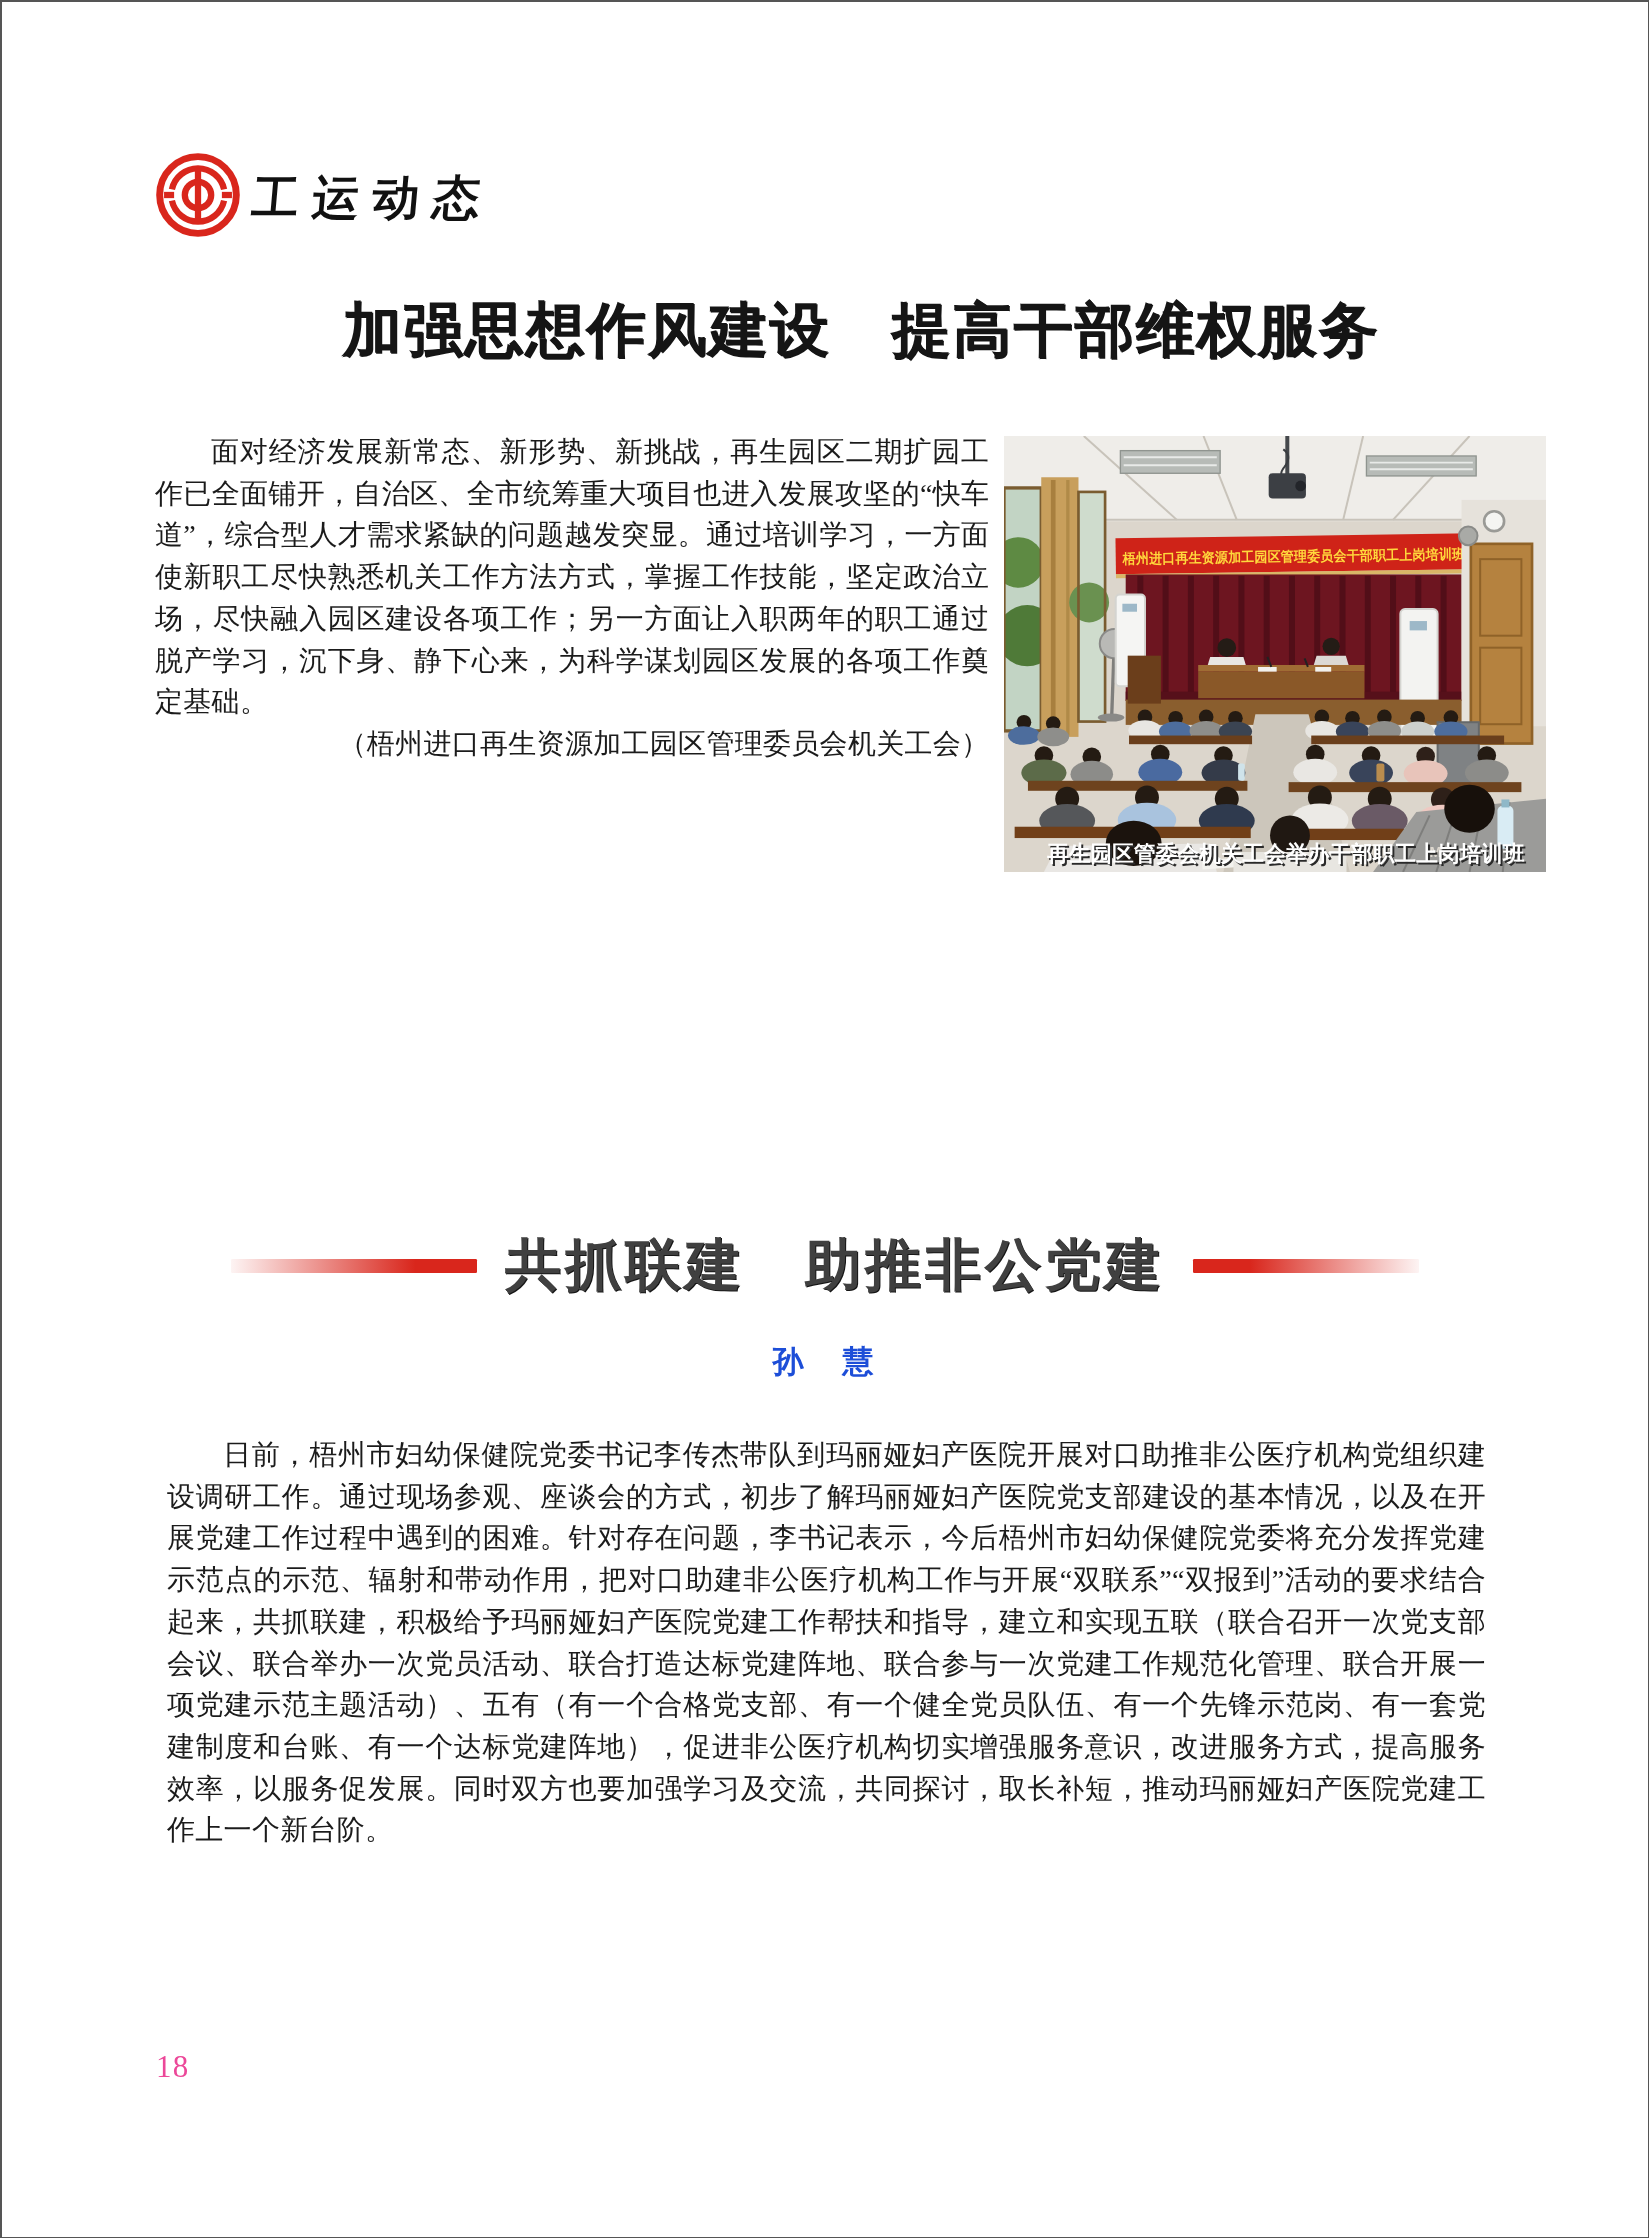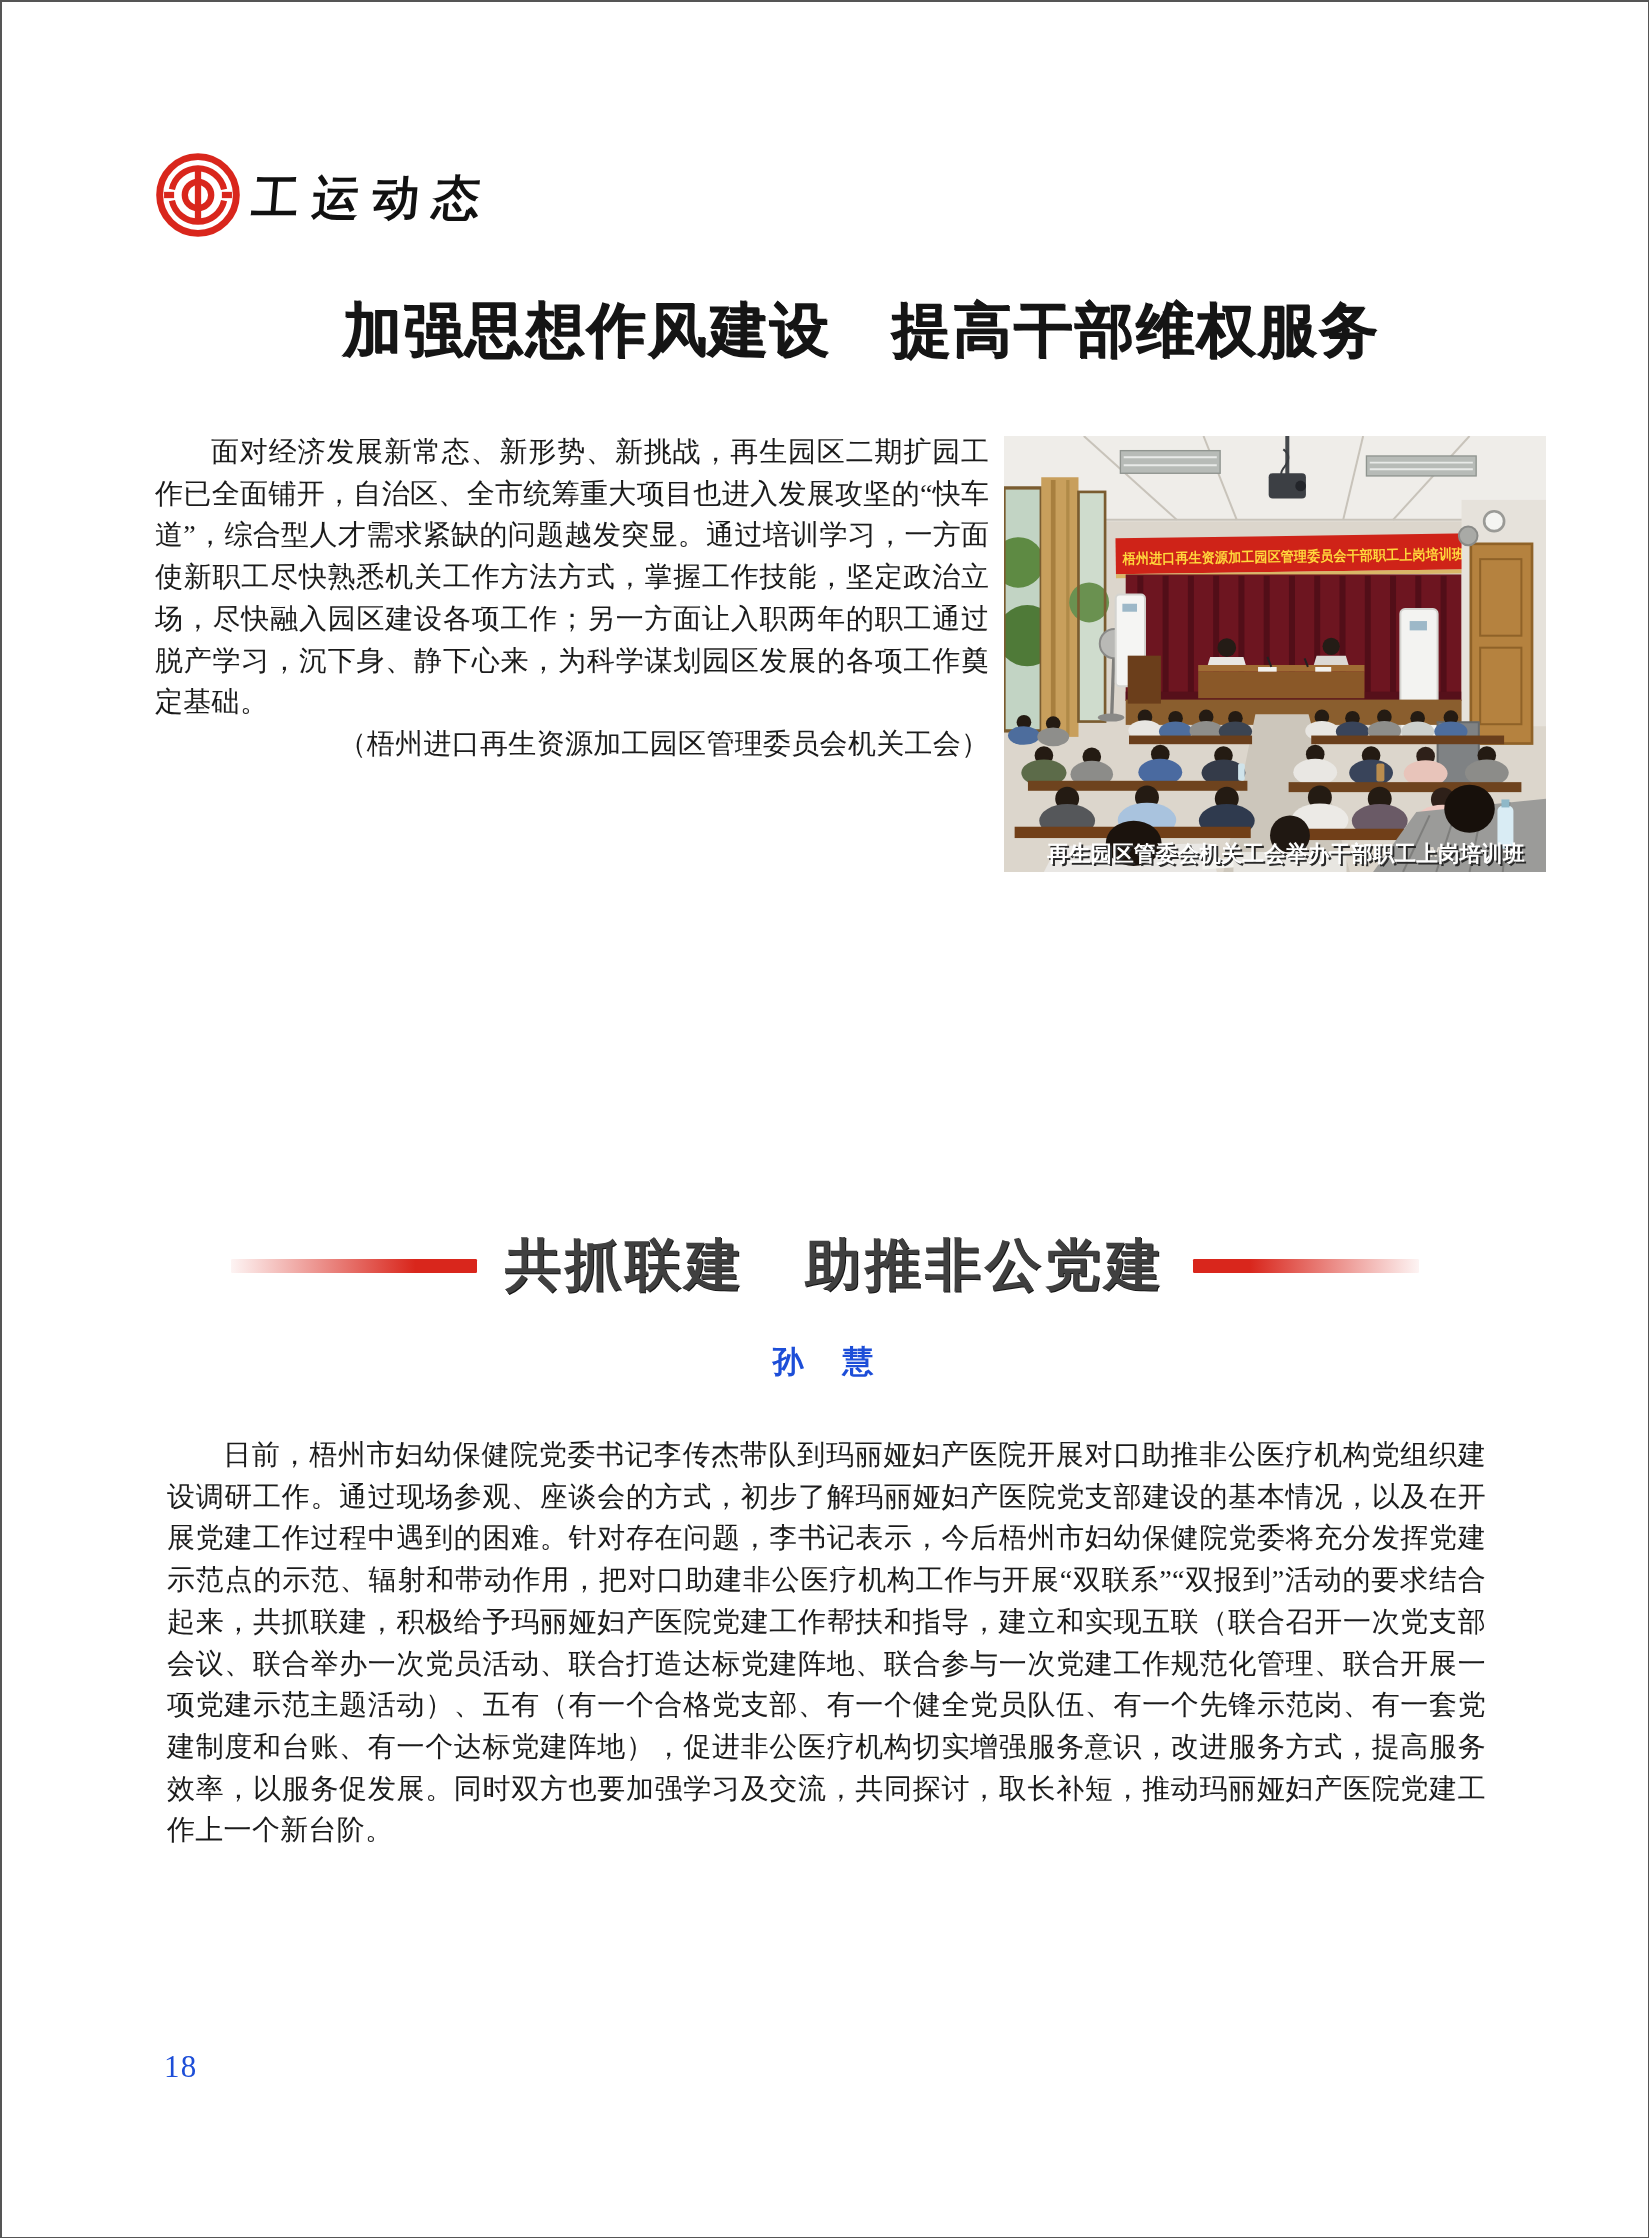--- a/index.html
+++ b/index.html
@@ -50,21 +50,21 @@
     font-size:31px; letter-spacing:4px; font-family:"Liberation Sans","DejaVu Sans",sans-serif;
     color:#1d4ed8; font-weight:600;
   }
   .a2-body{
     position:absolute; left:153px; top:1420px; width:1343px;
     font-size:28px; line-height:1.49; text-align:justify; letter-spacing:0.3px;
   }
   .a2-body p{margin:12px; text-indent:2em;}
   .attr2{ text-align:right; padding-right:17.3px; margin-top:-41px; }
   .pageno{
-    position:absolute; left:162px; top:2047px; font-size:31px; color:#1d4ed8;
+    position:absolute; left:154px; top:2047px; font-size:31px; color:#ec4899;
     letter-spacing:1.3px;
   }
 </style>
 </head>
 <body>
 
 <div class="page">
 
   <svg class="logo" viewBox="-70 -70 140 140">
     <circle cx="0" cy="0" r="61" fill="none" stroke="#d9261c" stroke-width="11"></circle>

